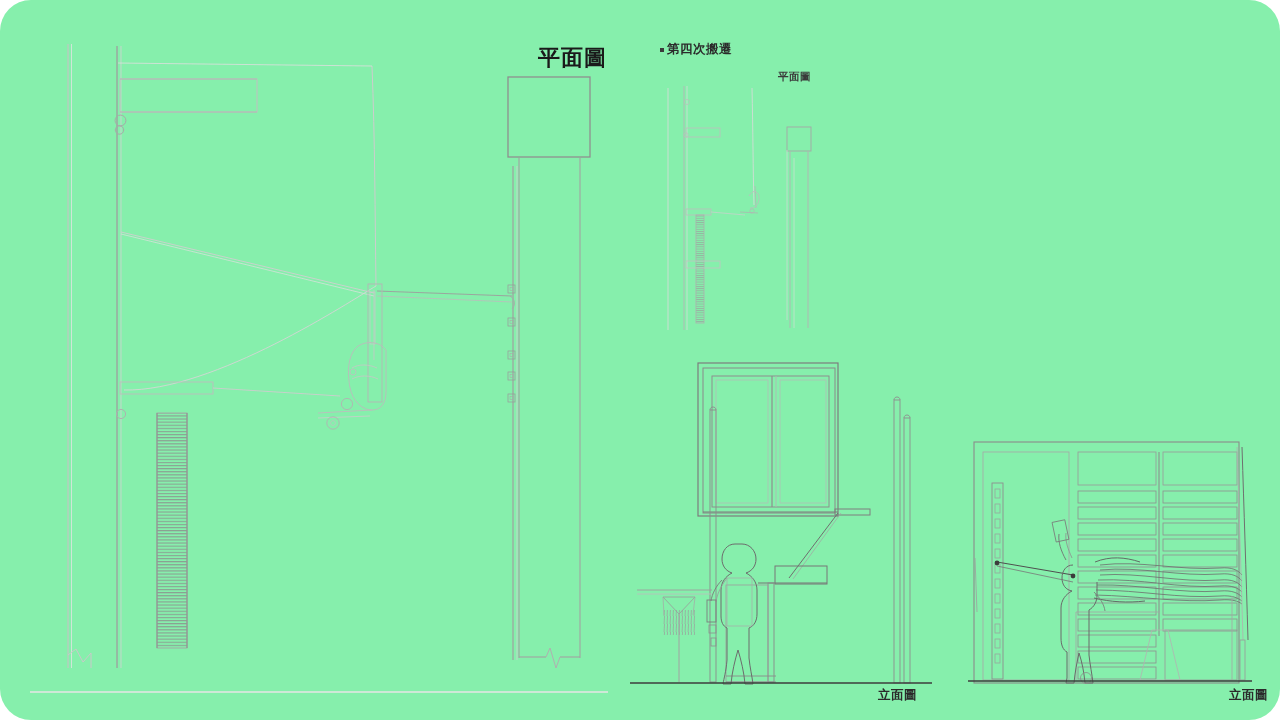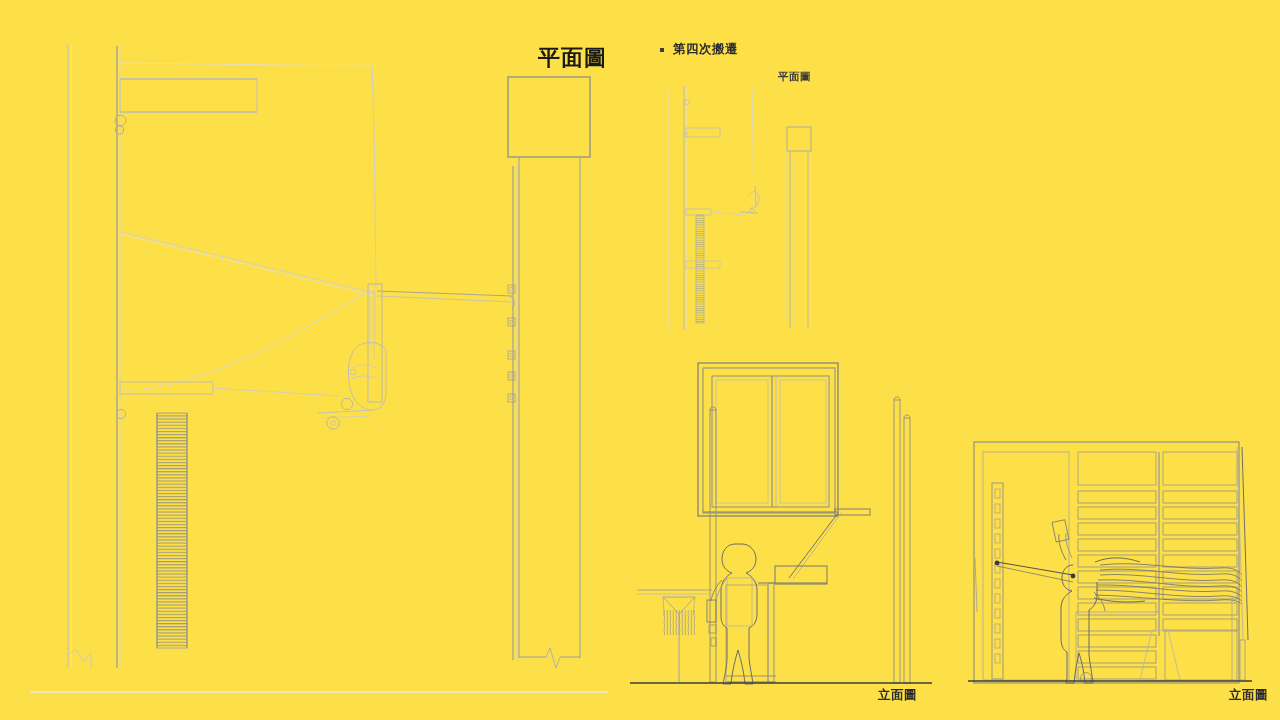--- a/index.html
+++ b/index.html
@@ -1,31 +1,31 @@
 <!DOCTYPE html>
 <html><head>
 <meta charset="utf-8">
 <style>
   html,body{margin:0;padding:0;background:#ffffff;}
   body{
     width:1280px;height:720px;overflow:hidden;position:relative;
     font-family:"DejaVu Sans","Liberation Sans",sans-serif;
     color:#222;
   }
-  .slide{position:absolute;inset:0;background:#fde047;}
+  .slide{position:absolute;inset:0;background:#86efac;border-radius:31px;}
   .cjk{font-family:"DejaVu Sans","Liberation Sans",sans-serif;}
 
   
   .label-plan-main{
     position:absolute;left:538px;top:43px;
     font-size:22px;font-weight:700;letter-spacing:1px;color:#1a1a1a;
   }
   .bullet-row{
     position:absolute;left:660px;top:41px;
-    display:flex;align-items:center;gap:9px;
+    display:flex;align-items:center;gap:3px;
   }
   .bullet-dot{
     width:4px;height:4px;background:#3b3b3b;border-radius:0;display:block;
   }
   .bullet-text{font-size:12.5px;font-weight:700;color:#2b2b2b;letter-spacing:.5px;}
   .label-plan-mini{
     position:absolute;left:778px;top:70px;
     font-size:10.5px;font-weight:700;color:#3a3a3a;letter-spacing:.5px;
   }
   .label-elev-mid{

